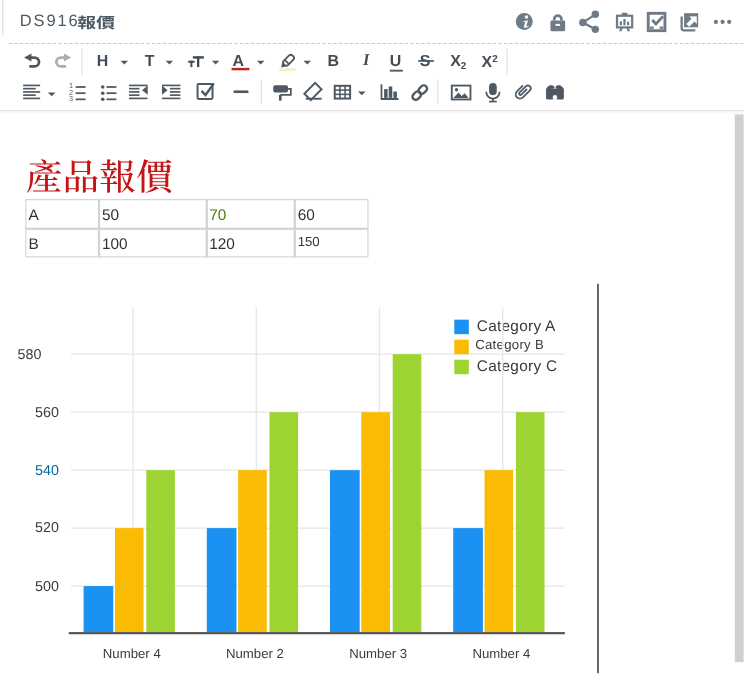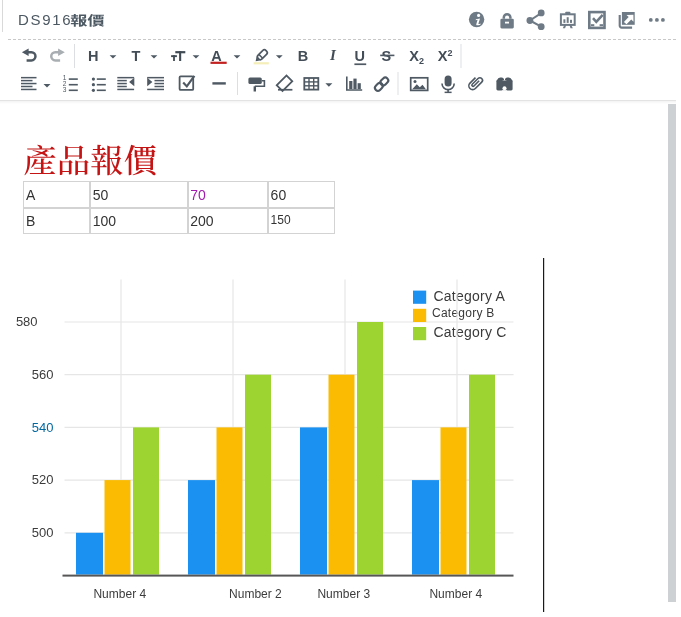--- a/index.html
+++ b/index.html
@@ -21,34 +21,34 @@
 <div class="abs" style="left:409.3px;top:47.8px;font-size:14.5px;font-weight:bold;color:#434d57">X<span style="font-size:9px;vertical-align:-3px">2</span></div>
 <div class="abs" style="left:437.8px;top:47.8px;font-size:14.5px;font-weight:bold;color:#434d57">X<span style="font-size:9px;vertical-align:5px">2</span></div>
 
 <div class="abs" style="left:23px;top:180.5px;width:312px;height:53px;border:1px solid #d3d3d3;box-sizing:border-box"></div>
 <div class="abs" style="left:88.7px;top:180.5px;width:2px;height:53px;background:#d3d3d3"></div>
 <div class="abs" style="left:186.6px;top:180.5px;width:2px;height:53px;background:#d3d3d3"></div>
 <div class="abs" style="left:267px;top:180.5px;width:2px;height:53px;background:#d3d3d3"></div>
 <div class="abs" style="left:23px;top:207px;width:312px;height:2px;background:#d3d3d3"></div>
 <div class="abs" style="left:26px;top:186.7px;font-size:14px;color:#333">A</div>
 <div class="abs" style="left:92.7px;top:186.7px;font-size:14px;color:#333">50</div>
-<div class="abs" style="left:190.2px;top:186.7px;font-size:14px;color:#a21caf">70</div>
+<div class="abs" style="left:190.2px;top:186.7px;font-size:14px;color:#4d7c0f">70</div>
 <div class="abs" style="left:270.6px;top:186.7px;font-size:14px;color:#333">60</div>
 <div class="abs" style="left:26px;top:213.3px;font-size:14px;color:#333">B</div>
 <div class="abs" style="left:92.7px;top:213.3px;font-size:14px;color:#333">100</div>
-<div class="abs" style="left:190.2px;top:213.3px;font-size:14px;color:#333">200</div>
+<div class="abs" style="left:190.2px;top:213.3px;font-size:14px;color:#333">120</div>
 <div class="abs" style="left:270.6px;top:213.3px;font-size:12px;color:#333">150</div>
 
 <div class="abs" style="left:0px;top:314.2px;width:53.5px;text-align:center;font-size:13px;color:#3c3c3c">580</div>
 <div class="abs" style="left:0px;top:366.9px;width:53.5px;text-align:right;font-size:13px;color:#3c3c3c">560</div>
 <div class="abs" style="left:0px;top:419.59999999999997px;width:53.5px;text-align:right;font-size:13px;color:#0369a1">540</div>
 <div class="abs" style="left:0px;top:472.3px;width:53.5px;text-align:right;font-size:13px;color:#3c3c3c">520</div>
 <div class="abs" style="left:0px;top:525.0px;width:53.5px;text-align:right;font-size:13px;color:#3c3c3c">500</div>
 <div class="abs" style="left:69.8px;top:587.2px;width:100px;text-align:center;font-size:12px;color:#3c3c3c">Number 4</div>
-<div class="abs" style="left:181.8px;top:587.2px;width:100px;text-align:right;font-size:12px;color:#3c3c3c">Number 2</div>
+<div class="abs" style="left:181.8px;top:587.2px;width:100px;text-align:center;font-size:12px;color:#3c3c3c">Number 2</div>
 <div class="abs" style="left:293.8px;top:587.2px;width:100px;text-align:center;font-size:12px;color:#3c3c3c">Number 3</div>
 <div class="abs" style="left:405.8px;top:587.2px;width:100px;text-align:center;font-size:12px;color:#3c3c3c">Number 4</div>
 <div class="abs" style="left:433.4px;top:288px;font-size:14px;letter-spacing:0.25px;color:#3a3a3a">Category A</div>
 <div class="abs" style="left:432px;top:306.2px;font-size:12px;letter-spacing:0.25px;color:#3a3a3a">Category B</div>
 <div class="abs" style="left:433.4px;top:324.4px;font-size:14px;letter-spacing:0.25px;color:#3a3a3a">Category C</div>
 
 <div class="abs" style="left:667.5px;top:104px;width:8px;height:498px;background:#ced1d4"></div>
 
 <svg width="681" height="617" viewBox="0 0 681 617" style="position:absolute;left:0;top:0">
     <path transform="translate(23.40,172.60) scale(0.03340,-0.03300)" fill="#c41414" d="M850.48046875 791.3592529296875Q850.48046875 791.3592529296875 860.140380859375 783.9193115234375Q869.80029296875 776.4793701171875 884.900146484375 764.95947265625Q900 753.4395751953125 916.2798461914062 740.0996704101562Q932.5596923828125 726.759765625 946.4395751953125 713.9598388671875Q942.4395751953125 697.9598388671875 919.359619140625 697.9598388671875H119.720703125L111.0806884765625 727.2398681640625H798.6009521484375ZM421.68017578125 844.5596923828125Q472.19970703125 841.119384765625 502.3194580078125 827.779296875Q532.439208984375 814.439208984375 546.2391357421875 796.8192749023438Q560.0390625 779.1993408203125 560.2391357421875 762.1394653320312Q560.439208984375 745.07958984375 550.9393920898438 732.5197143554688Q541.4395751953125 719.9598388671875 525.31982421875 716.9198608398438Q509.2000732421875 713.8798828125 490.0003662109375 725.479736328125Q483.7203369140625 755.919677734375 460.70025634765625 787.2796630859375Q437.68017578125 818.6396484375 412.4801025390625 836.9996337890625ZM278.6002197265625 677.3997802734375Q404.159912109375 663.359619140625 488.79974365234375 642.2595825195312Q573.4395751953125 621.1595458984375 624.01953125 597.8995971679688Q674.5994873046875 574.6396484375 698.1595458984375 552.479736328125Q721.7196044921875 530.31982421875 724.0197143554688 513.8399047851562Q726.31982421875 497.3599853515625 714.3599853515625 490.10003662109375Q702.400146484375 482.840087890625 683.4403076171875 488.280029296875Q649.080322265625 514.2000732421875 587.5403442382812 545.1000366210938Q526.0003662109375 576 445.7203369140625 606.4799194335938Q365.4403076171875 636.9598388671875 274.6002197265625 660.19970703125ZM760.4793701171875 649.0401611328125Q754.559326171875 642.68017578125 746.6993408203125 640.7802124023438Q738.83935546875 638.8802490234375 723.119384765625 644.080322265625Q686.3194580078125 619.80029296875 633.51953125 596.3802490234375Q580.7196044921875 572.960205078125 518.419677734375 552.3601684570312Q456.1197509765625 531.7601318359375 389.85980224609375 515.840087890625Q323.599853515625 499.9200439453125 259.2398681640625 490.3599853515625L252.2398681640625 505.9200439453125Q310.43994140625 521.0799560546875 371.10003662109375 542.8798828125Q431.7601318359375 564.6798095703125 488.6002197265625 590.759765625Q545.4403076171875 616.8397216796875 594.140380859375 645.19970703125Q642.8404541015625 673.5596923828125 675.760498046875 701.479736328125ZM636.4388427734375 418.2000732421875Q635.4388427734375 408.2000732421875 628.298828125 401.7000732421875Q621.1588134765625 395.2000732421875 603.4388427734375 392.840087890625V-30.919677734375H525.240234375V429ZM442.518798828125 385.6002197265625Q438.8787841796875 377.520263671875 430.018798828125 371.84027099609375Q421.1588134765625 366.1602783203125 404.798828125 366.80029296875Q374.9189453125 297.520263671875 332.8990478515625 240.08013916015625Q290.879150390625 182.6400146484375 240.999267578125 146.7999267578125L227.0792236328125 156.3599853515625Q260.3194580078125 203.159912109375 289.5596923828125 272.7398681640625Q318.7999267578125 342.31982421875 335.7601318359375 418.5198974609375ZM776.7601318359375 361.1197509765625Q776.7601318359375 361.1197509765625 792.3200073242188 349.63983154296875Q807.8798828125 338.159912109375 829.19970703125 320.780029296875Q850.51953125 303.400146484375 868.7593994140625 286.240234375Q864.7593994140625 270.240234375 841.679443359375 270.240234375H324.559326171875L339.1993408203125 299.520263671875H726.320556640625ZM122.7203369140625 488.56005859375V515.2796630859375L213.5987548828125 478.56005859375H198.9989013671875V368.68017578125Q198.9989013671875 322.3201904296875 194.73895263671875 265.20025634765625Q190.47900390625 208.080322265625 175.5191650390625 147.140380859375Q160.559326171875 86.200439453125 129.45965576171875 27.700439453125Q98.3599853515625 -30.799560546875 44.6805419921875 -80.2796630859375L31.92041015625 -69.4395751953125Q74.0003662109375 -0.07958984375 92.8603515625 75.2203369140625Q111.7203369140625 150.520263671875 117.2203369140625 225.960205078125Q122.7203369140625 301.400146484375 122.7203369140625 368.68017578125V478.56005859375ZM863.9605712890625 543.679443359375Q863.9605712890625 543.679443359375 873.8004760742188 536.239501953125Q883.640380859375 528.799560546875 898.8802490234375 516.9596557617188Q914.1201171875 505.1197509765625 931.0799560546875 491.599853515625Q948.039794921875 478.0799560546875 961.919677734375 465.280029296875Q959.919677734375 457.280029296875 952.8796997070312 453.280029296875Q945.8397216796875 449.280029296875 934.8397216796875 449.280029296875H161.9996337890625V478.56005859375H811.7210693359375ZM852.48046875 50.19970703125Q852.48046875 50.19970703125 862.3203735351562 42.759765625Q872.1602783203125 35.31982421875 887.0801391601562 23.7999267578125Q902 12.280029296875 918.9598388671875 -1.41986083984375Q935.919677734375 -15.1197509765625 949.799560546875 -27.919677734375Q947.799560546875 -35.919677734375 940.7595825195312 -39.919677734375Q933.7196044921875 -43.919677734375 922.7196044921875 -43.919677734375H198.9598388671875L190.31982421875 -14.6396484375H799.8809814453125ZM752.31982421875 203.479736328125Q752.31982421875 203.479736328125 767.5197143554688 191.6798095703125Q782.7196044921875 179.8798828125 803.679443359375 163.17999267578125Q824.6392822265625 146.4801025390625 840.879150390625 130.68017578125Q837.5191650390625 114.68017578125 815.439208984375 114.68017578125H327.6798095703125L319.6798095703125 143.960205078125H703.960205078125Z"></path>

